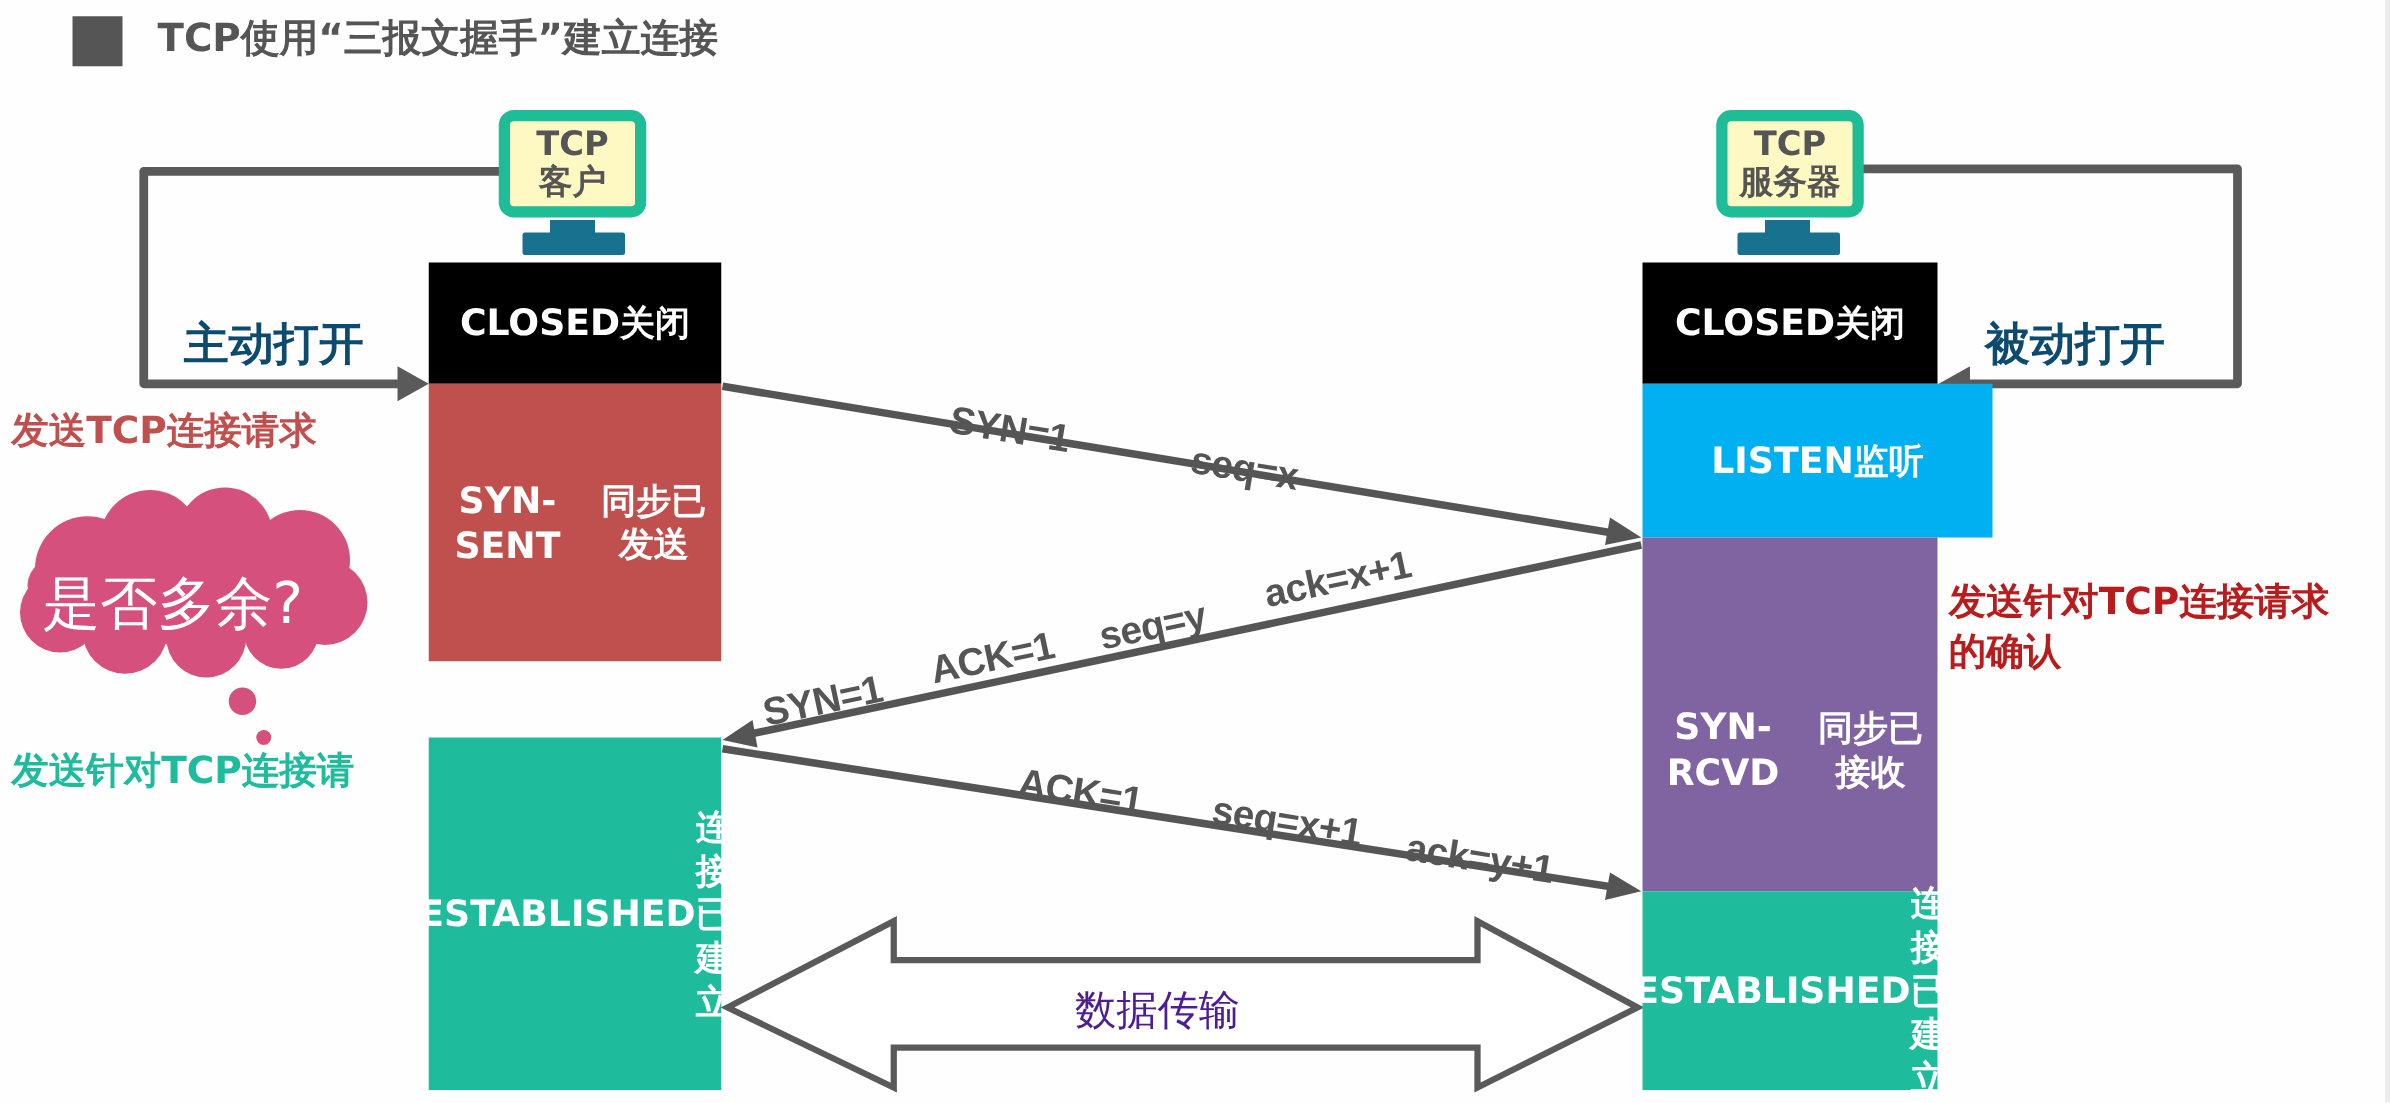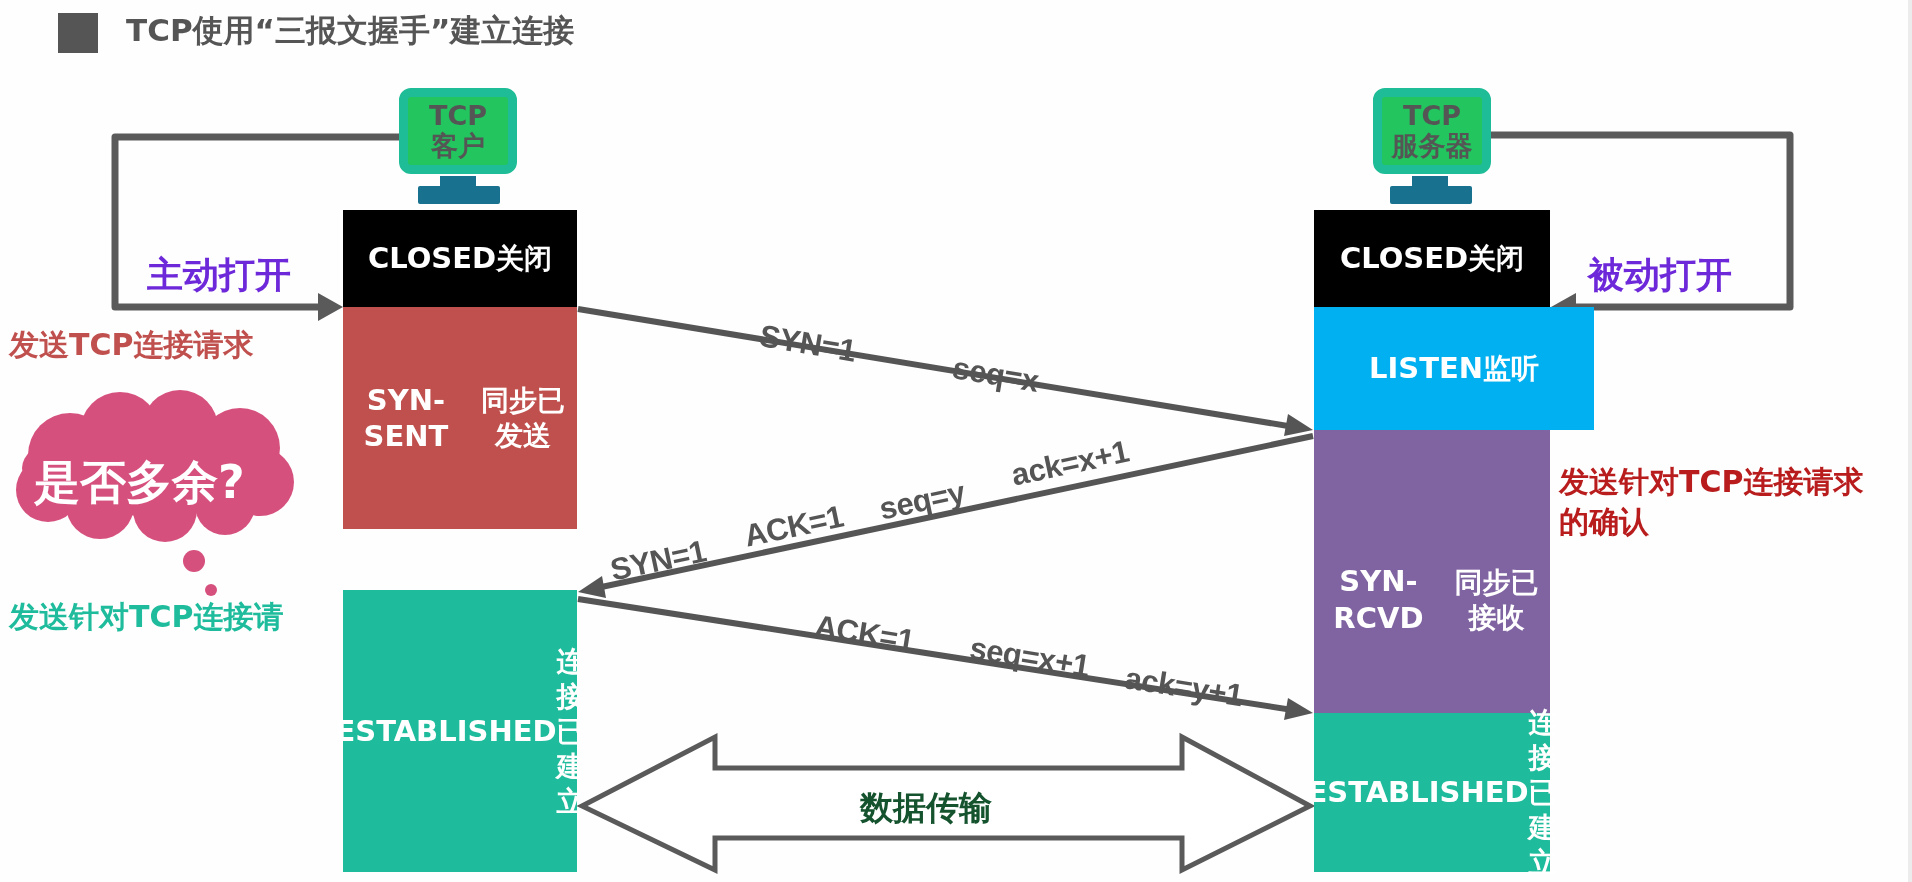--- a/index.html
+++ b/index.html
@@ -12,32 +12,32 @@
   #title-square { left:58px; top:13px; width:40px; height:40px; background:#555555; }
   #title-text { left:126px; top:10px; font-size:31px; font-weight:bold; color:#555555; white-space:nowrap; letter-spacing:0; }
   svg#canvas { position:absolute; left:0; top:0; }
   .state {
     position:absolute; display:flex; flex-direction:row; align-items:center; justify-content:center;
     color:#ffffff; font-weight:bold; text-align:center; line-height:1.25;
   }
   .state .en { font-size:29px; }
   .state .zh { font-size:28px; }
   .monitor-screen {
-    position:absolute; background:#22c55e; border:9px solid #1ebc97; border-radius:12px;
+    position:absolute; background:#fef9c3; border:9px solid #1ebc97; border-radius:12px;
     display:flex; flex-direction:column; align-items:center; justify-content:center;
     color:#555555; font-weight:bold; line-height:1.1; box-sizing:border-box;
   }
   .monitor-screen span { font-size:27px; }
   .monitor-neck { position:absolute; background:#17718f; }
   .monitor-base { position:absolute; background:#17718f; border-radius:2px; }
-  .side-label { position:absolute; font-weight:bold; font-size:36px; color:#6d28d9; white-space:nowrap; }
+  .side-label { position:absolute; font-weight:bold; font-size:36px; color:#0c4a6e; white-space:nowrap; }
   .note { position:absolute; font-weight:bold; font-size:30px; white-space:nowrap; line-height:1.32; }
   .msg { position:absolute; font-family:"Liberation Sans", sans-serif; font-weight:bold; font-size:31px; color:#555555; white-space:nowrap; transform-origin:left center; letter-spacing:-0.5px; }
-  #data-transfer-label { position:absolute; left:860px; top:786px; font-weight:bold; font-size:33px; color:#14532d; white-space:nowrap; }
-  #cloud-text { position:absolute; left:34px; top:452px; font-weight:bold; font-size:46px; color:#ffffff; white-space:nowrap; }
+  #data-transfer-label { position:absolute; left:860px; top:786px; font-weight:normal; font-size:33px; color:#4c1d95; white-space:nowrap; }
+  #cloud-text { position:absolute; left:34px; top:452px; font-weight:normal; font-size:46px; color:#ffffff; white-space:nowrap; }
   #right-edge { position:absolute; right:0; top:0; width:4px; height:882px; background:#ececec; }
 </style>
 </head>
 <body>
 
 <div id="right-edge"></div>
 
 <div id="title-square" class="abs"></div>
 <div id="title-text" class="abs">TCP使用“三报文握手”建立连接</div>
 

